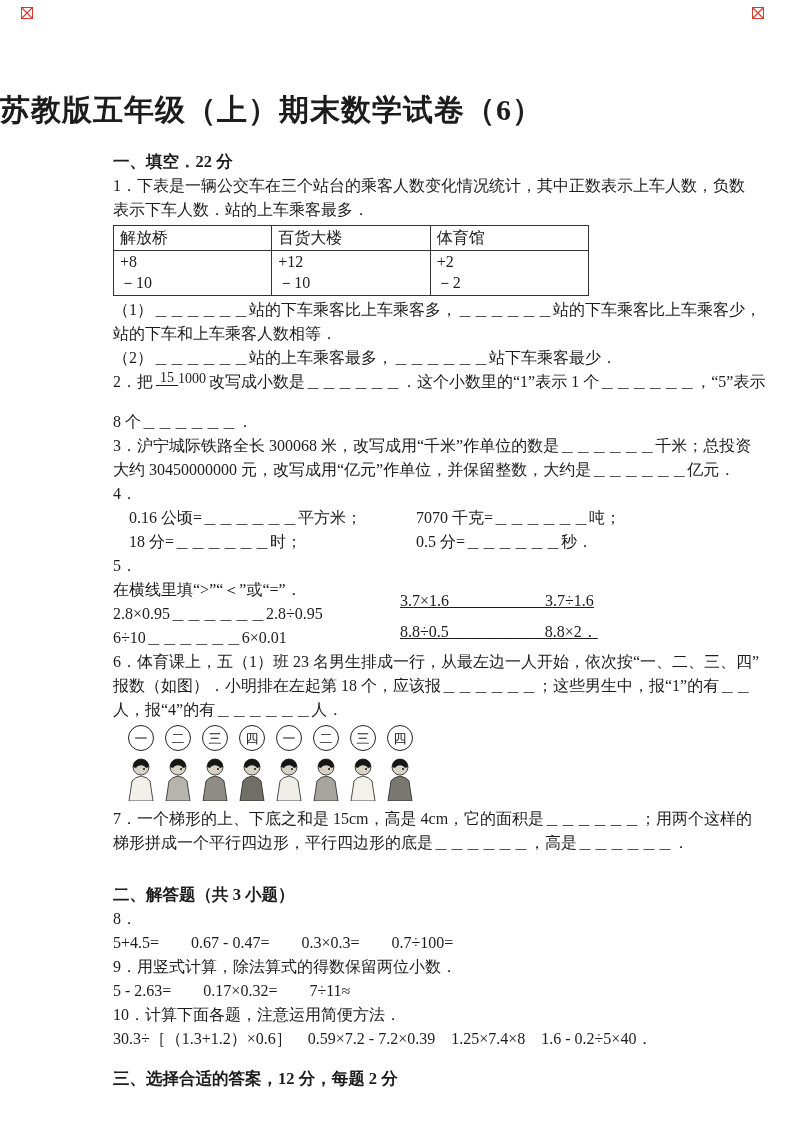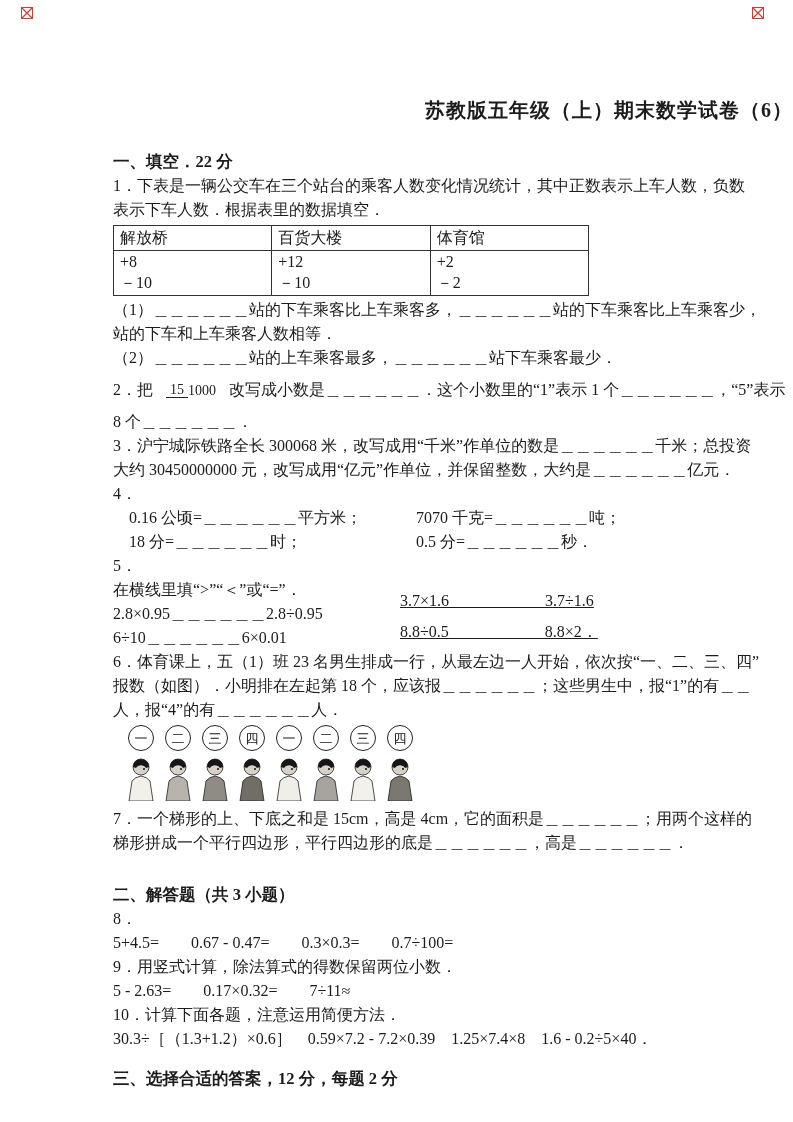--- a/index.html
+++ b/index.html
@@ -1,27 +1,27 @@
 <!DOCTYPE html>
 <html><head>
 <meta charset="utf-8">
 <style>
   html,body{margin:0;padding:0;background:#fff;}
   .page{position:relative;width:793px;height:1122px;background:#fff;overflow:hidden;
         font-family:"Liberation Serif","DejaVu Serif",serif;color:#1c1c1c;}
   .content{margin-left:113px;width:576px;}
-  .title{margin:0;padding-top:92px;font-size:20px;line-height:36px;font-weight:bold;text-align:right;letter-spacing:1px;}
+  .title{margin:0;padding-top:92px;font-size:30px;line-height:36px;font-weight:bold;text-align:left;letter-spacing:1px;}
   .line{margin:0;font-size:16px;line-height:24px;white-space:nowrap;}
   .sec{font-weight:bold;font-size:16.5px;}
   .sec1{margin-top:22px;}
   table.ptable{border-collapse:collapse;width:476px;margin:3px 0 2px 0;table-layout:fixed;}
   table.ptable td{border:1px solid #333;font-size:16px;padding:1px 6px;height:22px;vertical-align:middle;}
   table.ptable tr.v1 td{border-bottom:none;height:19px;}
   table.ptable tr.v2 td{border-top:none;height:19px;}
-  .q2line{display:flex;align-items:center;height:40px;gap:10px;}
+  .q2line{display:flex;align-items:flex-start;height:40px;}
   .frac{display:inline-flex;flex-direction:row;align-items:center;font-size:14px;line-height:15px;margin:0 3px;}
   .frac .num{border-bottom:1px solid #222;padding:0 4px;}
   .cols{display:flex;margin-left:16px;}
   .colL{display:inline-block;width:287px;}
   .q5wrap{position:relative;}
   .q5right{position:absolute;left:287px;top:11px;text-decoration:underline;}
   .q5right .line + .line{margin-top:7px;}
   .figure{margin:3px 0 2px 12px;}
   .corner-icon{position:absolute;top:7px;}
   .ci-left{left:21px;} .ci-right{left:752px;}
@@ -40,21 +40,21 @@
     <rect x="0.5" y="0.5" width="11" height="11" fill="#fff" stroke="#d63a2f"></rect>
     <path d="M1,1 L11,11 M11,1 L1,11" stroke="#d63a2f" stroke-width="1.2"></path>
   </svg>
 
   <h1 class="title">苏教版五年级（上）期末数学试卷（6）</h1>
 
   <div class="content">
 
     <p class="line sec sec1">一、填空．22 分</p>
     <p class="line">1．下表是一辆公交车在三个站台的乘客人数变化情况统计，其中正数表示上车人数，负数</p>
-    <p class="line">表示下车人数．根据表里的数据填空．</p>
+    <p class="line">表示下车人数．站的上车乘客最多．</p>
 
     <table class="ptable">
       <tbody>
         <tr>
           <td>解放桥</td>
           <td>百货大楼</td>
           <td>体育馆</td>
         </tr>
         <tr class="v1">
           <td>+8</td>

